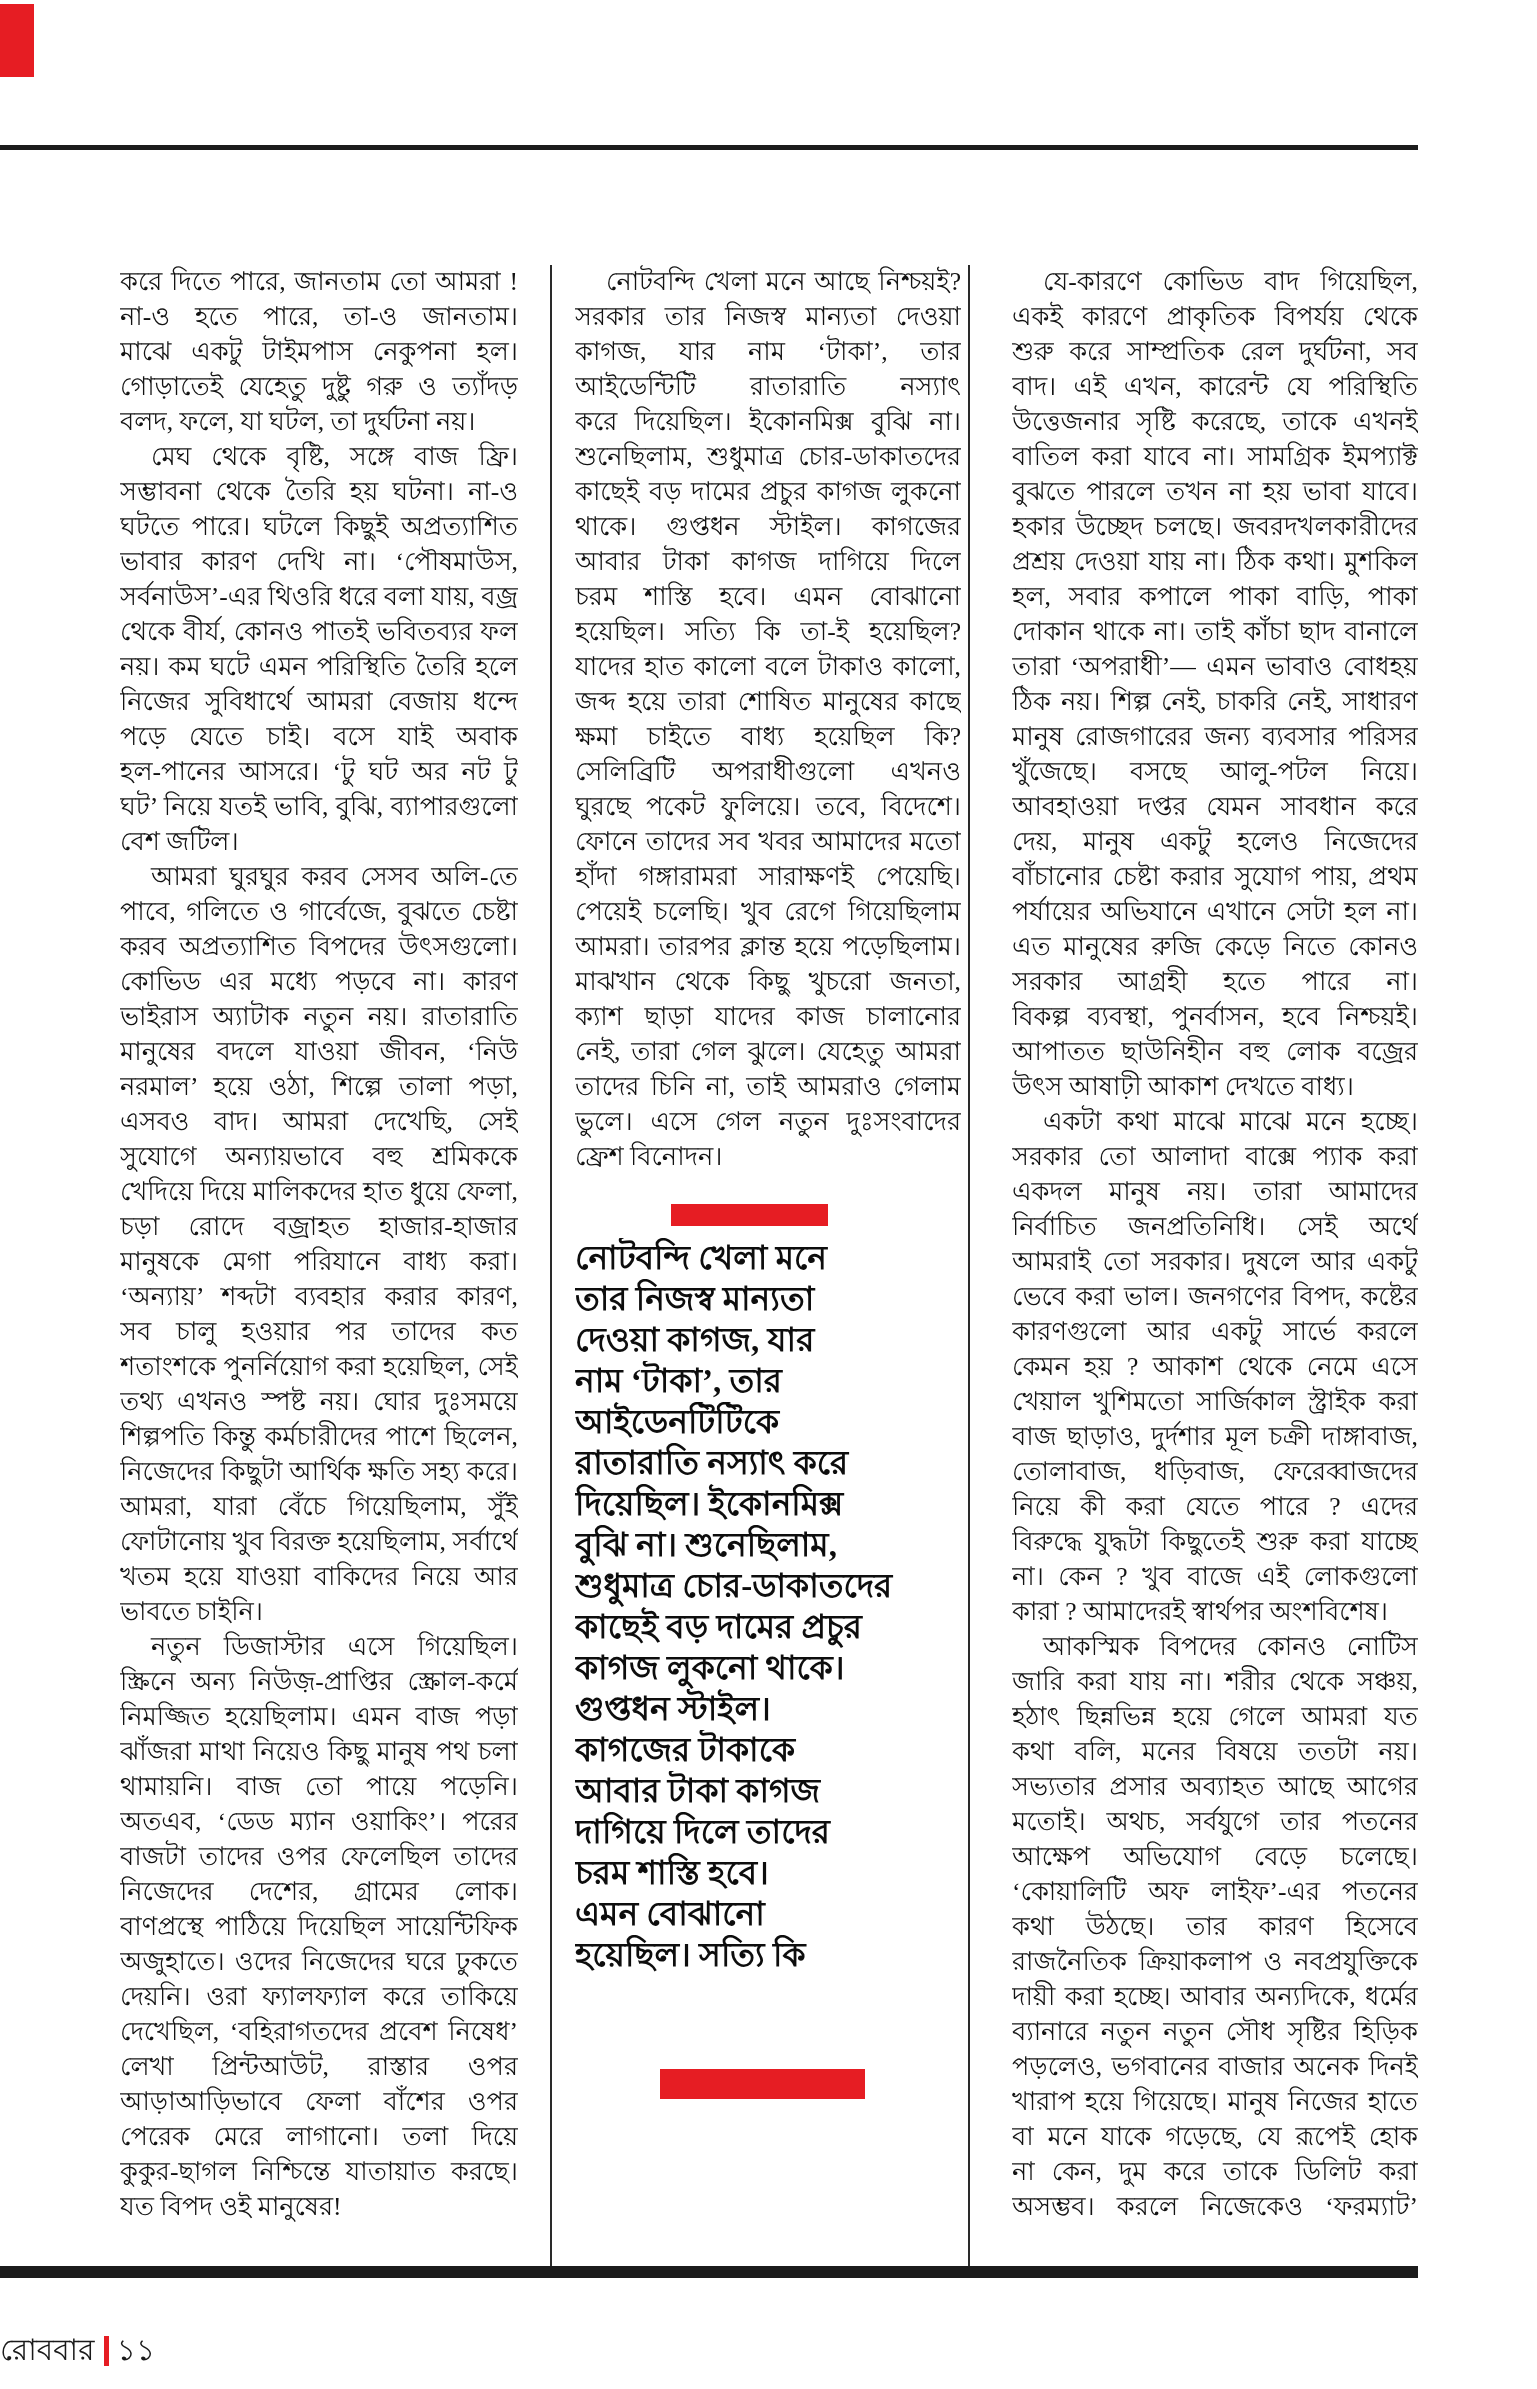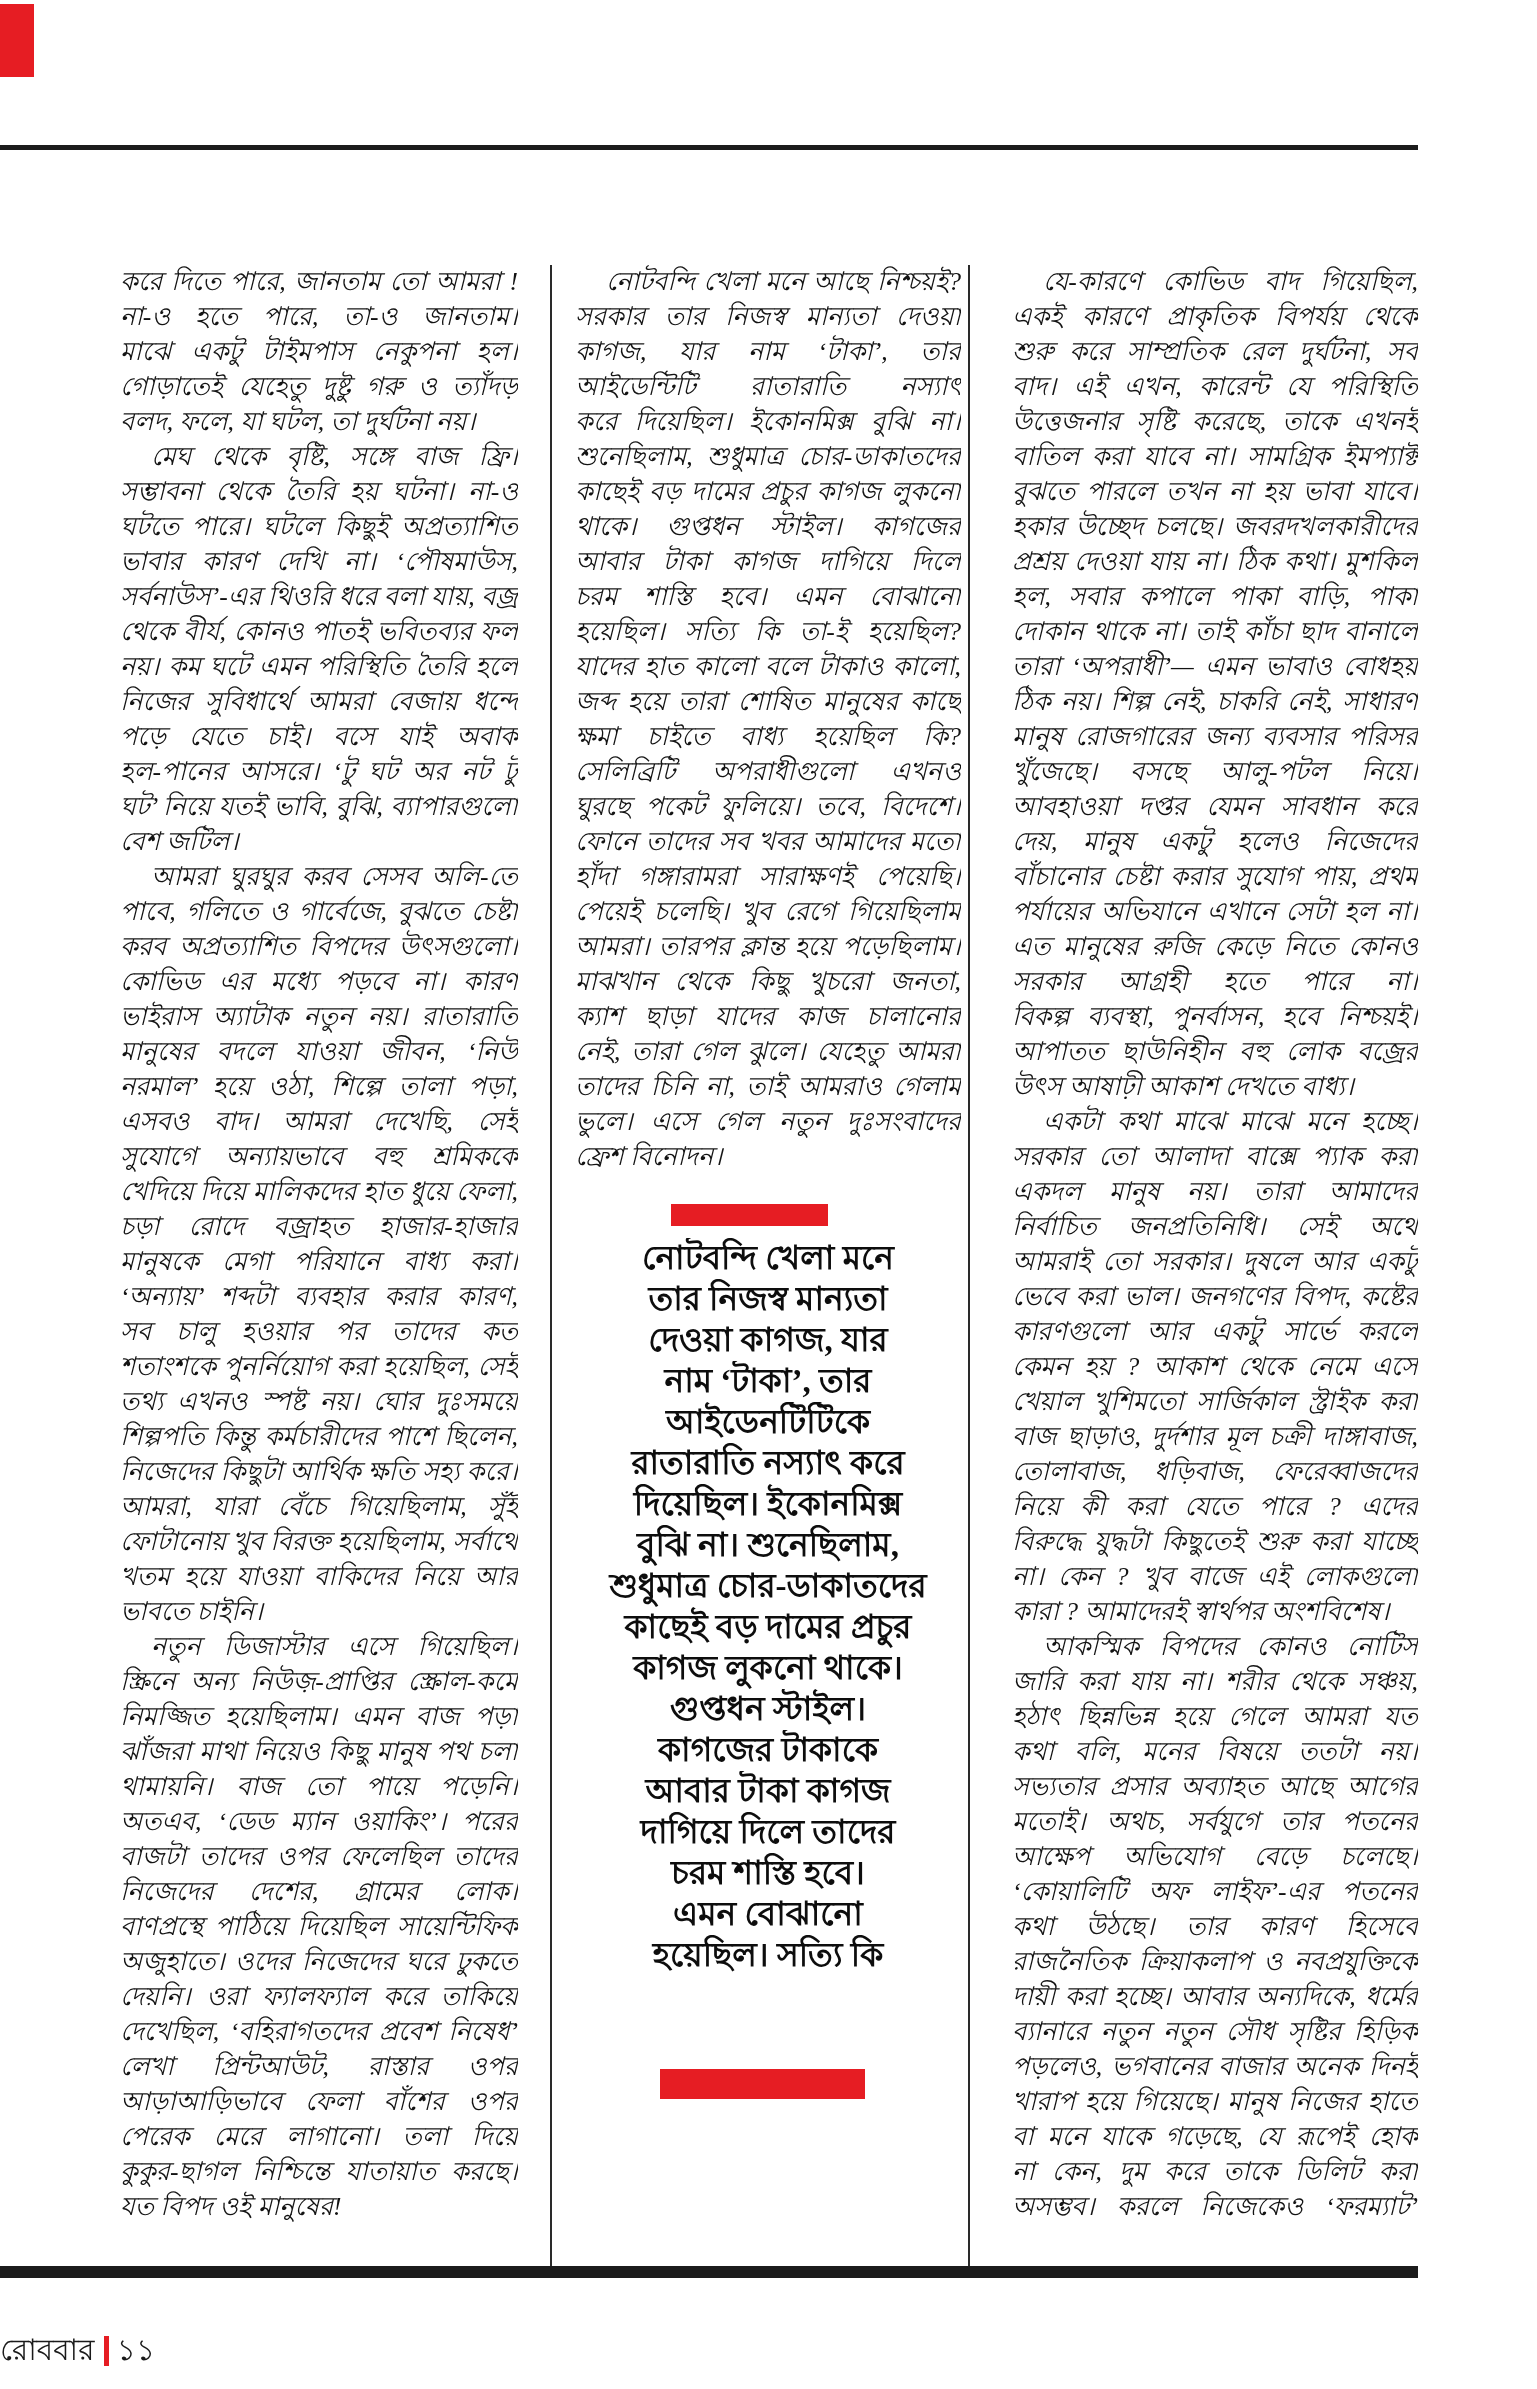--- a/index.html
+++ b/index.html
@@ -33,21 +33,20 @@
     width: 1.6px; height: 2001px;
     background: #2a2a2a;
   }
   .col-divider.d1 { left: 550px; }
   .col-divider.d2 { left: 968px; }
 
   
   .col {
     position: absolute;
     font-size: 25.6px;
-    font-style: italic;
   }
   .col .tl {
     height: 35px;
     line-height: 35px;
     overflow: hidden;
     text-align: justify;
     text-align-last: justify;
   }
   .col .tl.pend { text-align-last: left; }
   .col .tl.ind { text-indent: 31px; }
@@ -66,21 +65,20 @@
   .pullquote {
     position: absolute;
     left: 575px; top: 1238px; width: 386px;
     font-size: 33px;
     font-weight: bold;
     color: #0d0d0d;
   }
   .pullquote .tl {
     height: 41px;
     line-height: 41px;
-    text-align: center;
     overflow: hidden;
   }
 
   
   .footer {
     position: absolute;
     top: 2327px;
     left: 0;
     width: 1418px;
     text-align: left;

